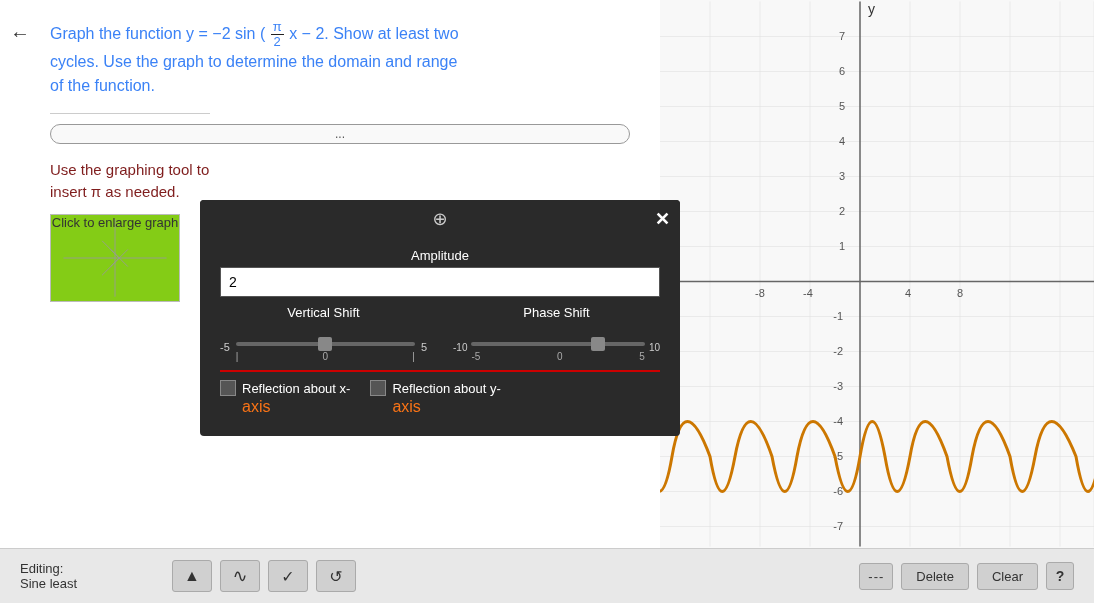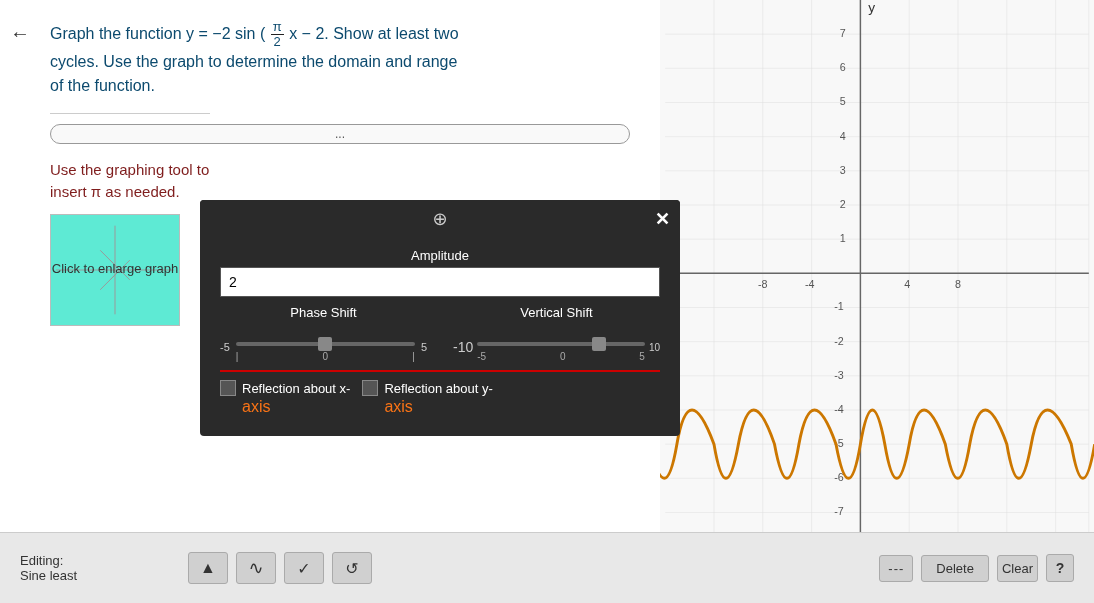--- a/index.html
+++ b/index.html
@@ -35,21 +35,21 @@
       left: 10px;
       top: 20px;
       font-size: 20px;
       font-weight: bold;
       color: #333;
       cursor: pointer;
     }
 
     .problem-text {
       font-size: 16px;
-      color: #0c4a6e;
+      color: #3b82f6;
       line-height: 1.5;
       margin-left: 20px;
     }
 
     .fraction {
       display: inline-flex;
       flex-direction: column;
       align-items: center;
       margin: 0 1px;
       vertical-align: middle;
@@ -92,28 +92,28 @@
       font-size: 15px;
       color: #7f1d1d;
       margin-left: 20px;
       margin-top: 5px;
       line-height: 1.5;
     }
 
     
     .thumbnail {
       width: 130px;
-      height: 112px;
-      background: #5eead4;
+      height: 88px;
+      background: #84cc16;
       border: 1px solid #bbb;
       margin: 10px 20px;
       display: flex;
       flex-direction: column;
       align-items: center;
-      justify-content: center;
+      justify-content: flex-start;
       cursor: pointer;
       position: relative;
       overflow: hidden;
     }
 
     .thumbnail-axes {
       position: absolute;
       width: 100%;
       height: 100%;
     }
@@ -192,21 +192,21 @@
       border: 1px solid #555;
       padding: 5px 8px;
       font-size: 14px;
       color: #000;
       outline: none;
       height: 30px;
     }
 
     .checkbox-row {
       display: flex;
-      gap: 12px;
+      gap: 20px;
       margin-top: 8px;
     }
 
     .checkbox-item {
       display: flex;
       flex-direction: column;
       align-items: flex-start;
       gap: 2px;
     }
 
@@ -239,27 +239,27 @@
     
     .right-panel {
       flex: 1;
       background: #f8f8f8;
       position: relative;
       overflow: hidden;
     }
 
     
     .bottom-toolbar {
-      height: 71px;
+      height: 55px;
       background: #e8e8e8;
       border-top: 1px solid #ccc;
       display: flex;
       align-items: center;
       padding: 0 20px;
-      gap: 28px;
+      gap: 12px;
     }
 
     .editing-label {
       display: flex;
       flex-direction: column;
       font-size: 13px;
       color: #333;
       min-width: 80px;
     }
 
@@ -295,21 +295,21 @@
       padding: 5px 14px;
       background: #d0d0d0;
       border: 1px solid #aaa;
       border-radius: 3px;
       font-size: 13px;
       cursor: pointer;
       color: #333;
     }
 
     .clear-btn {
-      padding: 5px 4px;
+      padding: 5px 14px;
       background: #d0d0d0;
       border: 1px solid #aaa;
       border-radius: 3px;
       font-size: 13px;
       cursor: pointer;
       color: #333;
     }
 
     .help-btn {
       width: 28px;
@@ -418,24 +418,24 @@
 
         <div class="modal-row">
           <div class="modal-field">
             <div class="modal-label">Amplitude</div>
             <input class="modal-input" type="text" value="2" style="">
           </div>
         </div>
 
         <div class="modal-row">
           <div class="modal-field">
-            <div class="modal-label">Phase Shift</div>
+            <div class="modal-label">Vertical Shift</div>
           </div>
           <div class="modal-field">
-            <div class="modal-label">Vertical Shift</div>
+            <div class="modal-label">Phase Shift</div>
           </div>
         </div>
 
         <div class="modal-row">
 
           <div class="modal-field">
             <div style="display:flex; align-items:center; gap:6px;">
               <span style="font-size:11px; color:#ccc;">-5</span>
               <div style="flex:1; position:relative;">
                 <input type="range" min="-5" max="5" value="0" style="width: 100%;">
@@ -444,21 +444,21 @@
                   <span>0</span>
                   <span>|</span>
                 </div>
               </div>
               <span style="font-size:11px; color:#ccc;">5</span>
             </div>
           </div>
 
           <div class="modal-field">
             <div style="display:flex; align-items:center; gap:4px;">
-              <span style="font-size:14px; color:#ccc;">-10</span>
+              <span style="font-size:10px; color:#ccc;">-10</span>
               <div style="flex:1; position:relative;">
                 <input type="range" min="-10" max="10" value="5" style="width: 100%;">
                 <div style="display:flex; justify-content:space-between; font-size:10px; color:#aaa; margin-top:1px;">
                   <span>-5</span>
                   <span>0</span>
                   <span>5</span>
                 </div>
               </div>
               <span style="font-size:10px; color:#ccc;">10</span>
             </div>

